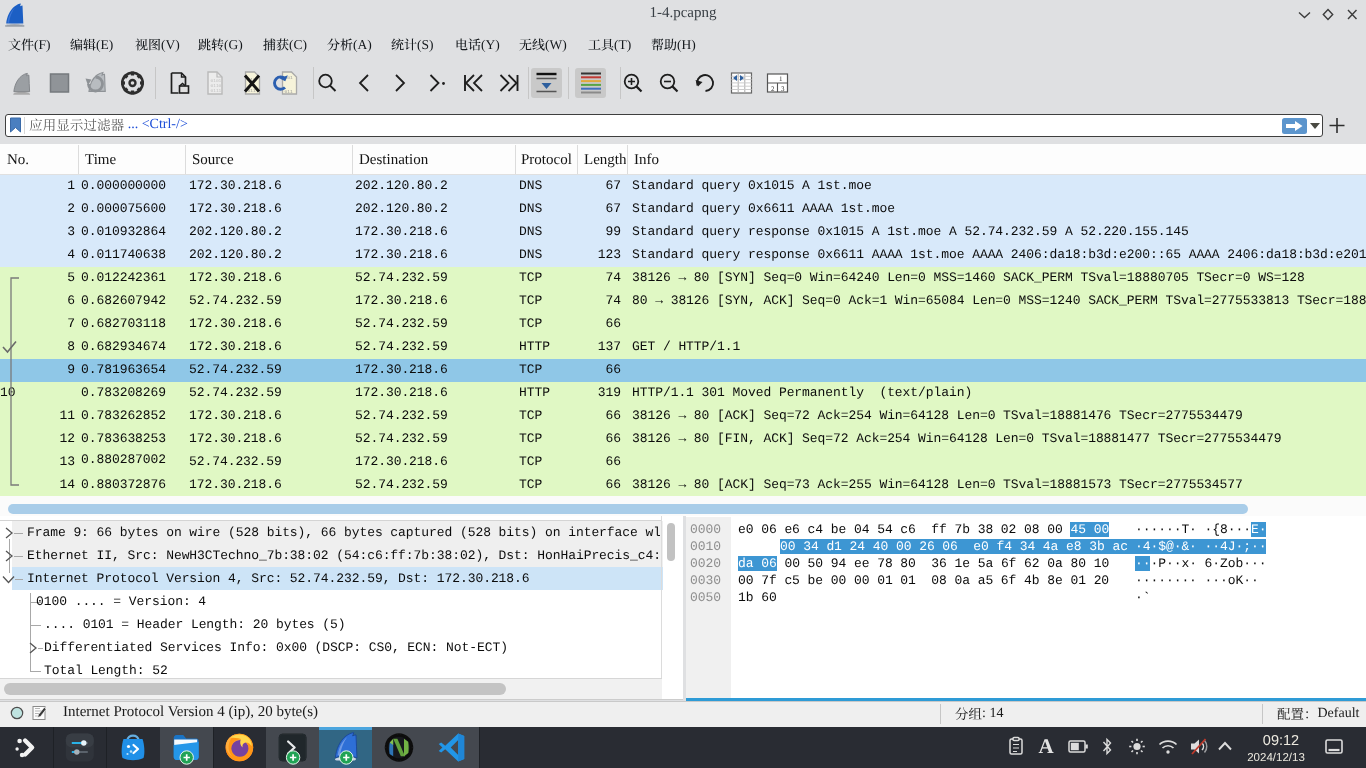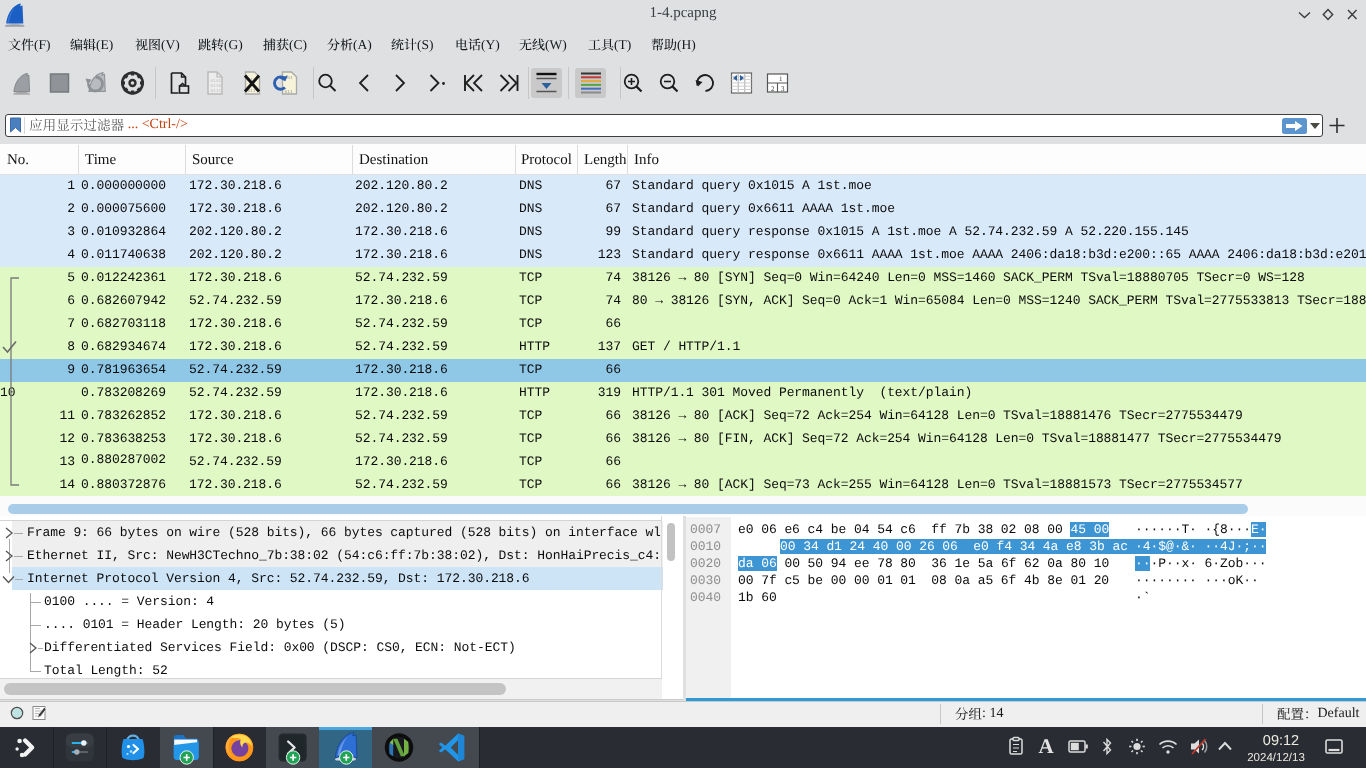--- a/index.html
+++ b/index.html
@@ -197,21 +197,21 @@
         <text x="1.5" y="-2.5" font-size="7" font-family="Liberation Serif" fill="#333">1</text>
         <text x="-6.5" y="7.5" font-size="7" font-family="Liberation Serif" fill="#333">2</text>
         <text x="3.5" y="7.5" font-size="7" font-family="Liberation Serif" fill="#333">3</text>
       </g>
     </svg>
 <div class="abs" style="left:5px;top:114px;width:1318px;height:23px;background:#fff;border:1px solid #3f3f3f;border-radius:3px"></div>
 <svg class="abs" style="left:9px;top:117px" width="13" height="17" viewBox="0 0 13 17">
       <path d="M1.5,1 L11.5,1 L11.5,15 L6.5,10.5 L1.5,15 Z" fill="#4a7fc0" stroke="#3a6aa8" stroke-width="1"></path>
     </svg>
 <div class="abs" style="left:24px;top:117px;width:1px;height:17px;background:#d8d8d8"></div>
-<div class="abs" style="left:29px;top:114px;height:23px;line-height:22px;font-size:14px;color:#c2410c;white-space:nowrap"><svg style="display:inline-block;vertical-align:middle;" width="95.2" height="13.6" viewBox="0 0 7000 1000" fill="#5e5e5e">
+<div class="abs" style="left:29px;top:114px;height:23px;line-height:22px;font-size:14px;color:#1d4ed8;white-space:nowrap"><svg style="display:inline-block;vertical-align:middle;" width="95.2" height="13.6" viewBox="0 0 7000 1000" fill="#5e5e5e">
         <path transform="translate(0,880) scale(1,-1)" d="M477 558 461 552C506 461 553 322 549 217C619 146 679 342 477 558ZM296 507 280 501C329 406 378 261 373 150C443 76 505 280 296 507ZM455 847 445 838C484 804 536 744 553 697C624 656 669 793 455 847ZM887 528 775 567C745 421 679 180 613 9H189L198 -21H919C933 -21 942 -16 945 -5C912 27 858 70 858 70L810 9H634C722 173 807 384 849 515C871 513 883 517 887 528ZM869 747 819 683H232L156 717V426C156 252 144 74 41 -68L56 -79C208 60 220 264 220 427V654H933C947 654 958 659 960 670C925 702 869 747 869 747Z"></path>
         <path transform="translate(1000,880) scale(1,-1)" d="M234 503H472V293H226C233 351 234 408 234 462ZM234 532V737H472V532ZM168 766V461C168 270 154 82 38 -67L53 -77C160 17 205 139 222 263H472V-69H482C515 -69 537 -53 537 -48V263H795V29C795 13 789 6 769 6C748 6 641 15 641 15V-1C688 -8 714 -16 730 -26C744 -37 750 -55 752 -75C849 -65 860 -31 860 21V721C882 726 900 735 907 744L819 811L784 766H246L168 800ZM795 503V293H537V503ZM795 532H537V737H795Z"></path>
         <path transform="translate(2000,880) scale(1,-1)" d="M906 323 807 363C771 258 719 145 675 75L690 65C753 125 818 217 867 307C889 305 901 314 906 323ZM131 353 117 346C164 278 225 171 238 93C306 36 358 191 131 353ZM868 63 816 -2H637V386C659 389 667 397 669 411L572 421V-2H425V387C446 389 455 398 457 411L360 421V-2H48L57 -31H936C950 -31 959 -26 962 -15C926 18 868 63 868 63ZM738 748V629H257V748ZM257 414V451H738V405H748C770 405 803 420 804 426V736C824 740 840 748 846 756L765 819L728 778H262L192 811V393H203C230 393 257 408 257 414ZM257 481V600H738V481Z"></path>
         <path transform="translate(3000,880) scale(1,-1)" d="M155 744 163 715H827C841 715 851 720 854 731C819 762 762 806 762 806L712 744ZM679 364 666 356C747 275 855 142 883 44C966 -15 1007 177 679 364ZM251 374C214 271 130 129 35 37L46 26C163 103 259 225 311 318C335 315 343 320 349 331ZM44 506 53 477H468V26C468 11 462 6 442 6C420 6 301 14 301 14V-1C354 -7 382 -16 399 -27C414 -38 421 -57 423 -78C520 -68 534 -29 534 24V477H931C945 477 955 482 958 493C922 525 864 570 864 570L812 506Z"></path>
         <path transform="translate(4000,880) scale(1,-1)" d="M411 501 400 492C461 431 492 338 508 281C570 224 626 391 411 501ZM104 821 92 814C138 760 200 671 218 608C287 558 336 703 104 821ZM881 684 836 617H769V793C793 796 803 805 806 819L705 830V617H327L335 588H705V161C705 145 699 138 678 138C654 138 529 147 529 147V132C581 125 612 116 629 105C645 94 652 78 656 58C758 67 769 102 769 156V588H934C948 588 957 593 960 604C931 636 881 684 881 684ZM194 132C150 102 78 41 29 7L87 -70C96 -64 98 -55 94 -46C130 3 192 77 215 108C227 120 236 122 249 108C341 -13 438 -49 625 -49C731 -49 820 -49 912 -49C916 -20 932 1 962 7V20C848 15 756 15 645 15C462 15 354 35 263 135C260 138 257 141 255 142V464C283 468 296 476 304 483L218 555L179 503H35L41 474H194Z"></path>
         <path transform="translate(5000,880) scale(1,-1)" d="M97 207C86 207 53 207 53 207V185C74 183 89 180 102 171C124 156 130 78 116 -25C118 -56 130 -75 147 -75C181 -75 201 -48 203 -5C207 76 178 122 177 167C177 191 184 222 192 253C207 300 291 529 334 651L316 656C140 262 140 262 122 228C112 207 109 207 97 207ZM45 600 35 591C79 562 131 509 145 464C217 420 261 565 45 600ZM109 831 100 822C147 791 205 734 223 686C297 644 338 794 109 831ZM654 277 642 268C684 218 703 141 715 97C763 45 825 177 654 277ZM829 232 817 223C867 161 891 68 903 14C954 -41 1016 107 829 232ZM476 215 459 216C449 129 414 59 372 25C326 -51 513 -73 476 215ZM617 229 528 240V4C528 -41 541 -55 611 -55H702C837 -55 865 -45 865 -18C865 -7 860 1 840 7L837 105H824C817 63 807 22 800 10C796 3 791 1 782 0C772 -1 742 -1 704 -1H624C593 -1 589 2 589 14V206C606 208 616 217 617 229ZM662 557 573 568V454L420 436L431 408L573 424V357C573 313 587 299 660 299H761C906 299 935 308 935 336C935 347 929 353 908 360L905 436H893C885 403 875 371 869 361C865 355 860 354 850 353C838 352 804 352 763 352H671C636 352 633 355 633 368V431L838 455C850 456 859 463 860 474C831 496 782 527 782 527L748 474L633 461V534C651 536 661 545 662 557ZM346 623V378C346 219 332 58 225 -69L239 -81C395 43 408 229 408 379V584H860L837 513L851 506C873 522 909 555 928 575C946 576 958 577 966 584L896 652L858 613H632V697H902C916 697 927 702 929 713C898 743 847 783 847 783L803 726H632V801C656 804 667 813 669 827L570 838V613H420L346 646Z"></path>
         <path transform="translate(6000,880) scale(1,-1)" d="M605 526C635 501 670 461 685 431C745 397 786 507 616 540V555H802V507H811C832 507 863 522 864 527V735C884 739 901 747 907 755L828 817L792 777H621L554 806V515H563C579 515 595 521 605 526ZM205 503V555H381V523H390C406 523 427 531 437 538C418 499 393 459 361 420H44L53 391H336C264 311 163 237 28 185L36 172C79 185 119 199 156 215V-84H165C191 -84 217 -70 217 -64V-12H382V-57H392C413 -57 443 -42 444 -35V190C464 194 480 201 487 209L408 269L372 231H222L207 238C296 282 365 335 418 391H584C634 331 694 281 781 241L771 231H611L544 261V-79H554C580 -79 606 -65 606 -59V-12H781V-62H791C811 -62 843 -47 844 -41V189C860 192 873 198 881 204L937 188C942 221 955 245 973 252L975 263C806 283 693 328 613 391H933C947 391 956 396 959 407C926 438 872 480 872 480L823 420H443C463 444 481 469 495 494C515 492 529 496 534 508L442 543L443 736C462 740 478 748 485 755L406 816L371 777H210L144 807V482H153C179 482 205 497 205 503ZM781 201V18H606V201ZM382 201V18H217V201ZM802 747V584H616V747ZM381 747V584H205V747Z"></path>
       </svg><span style="vertical-align:middle"> ... &lt;Ctrl-/&gt;</span></div>
 <div class="abs" style="left:1282px;top:117.5px;width:25px;height:16px;background:#5c95cd;border-radius:2.5px"></div>
 <svg class="abs" style="left:1285px;top:119.5px" width="19" height="12" viewBox="0 0 19 12">
@@ -372,61 +372,62 @@
     </svg>
 <div class="abs" style="left:14px;top:555.5px;width:9px;height:1px;background:#a8a8a8"></div>
 <div class="abs mono" style="left:27px;top:547.5px;width:633px;overflow:hidden">Ethernet II, Src: NewH3CTechno_7b:38:02 (54:c6:ff:7b:38:02), Dst: HonHaiPrecis_c4:be:04 (e0:06:e6:c4:be:04)</div>
 <div class="abs" style="left:12px;top:567px;width:651px;height:23px;background:#cde4f7"></div>
 <svg class="abs" style="left:2px;top:575px" width="13" height="9" viewBox="0 0 13 9" fill="none" stroke="#555" stroke-width="1.3">
       <path d="M1,1.5 L6.5,7.5 L12,1.5"></path>
     </svg>
 <div class="abs" style="left:15px;top:578.5px;width:8px;height:1px;background:#a8a8a8"></div>
 <div class="abs mono" style="left:27px;top:570.5px;width:633px;overflow:hidden">Internet Protocol Version 4, Src: 52.74.232.59, Dst: 172.30.218.6</div>
 <div class="abs" style="left:29.5px;top:601.5px;width:11px;height:1px;background:#a8a8a8"></div>
-<div class="abs mono" style="left:44px;top:593.5px;width:616px;overflow:hidden">0100 .... = Version: 4</div>
+<div class="abs mono" style="left:36px;top:593.5px;width:616px;overflow:hidden">0100 .... = Version: 4</div>
 <div class="abs" style="left:29.5px;top:624.5px;width:11px;height:1px;background:#a8a8a8"></div>
 <div class="abs mono" style="left:44px;top:616.5px;width:616px;overflow:hidden">.... 0101 = Header Length: 20 bytes (5)</div>
 <svg class="abs" style="left:28px;top:642px" width="10" height="12" viewBox="0 0 10 12" fill="none" stroke="#555" stroke-width="1.3">
       <path d="M2,1 L8,6 L2,11"></path>
     </svg>
 <div class="abs" style="left:38px;top:647.5px;width:5px;height:1px;background:#a8a8a8"></div>
-<div class="abs mono" style="left:44px;top:639.5px;width:616px;overflow:hidden">Differentiated Services Field: 0x00 (DSCP: CS0, ECN: Not-ECT)</div>
+<div class="abs mono" style="left:44px;top:639.5px;width:616px;overflow:hidden">Differentiated Services Info: 0x00 (DSCP: CS0, ECN: Not-ECT)</div>
 <div class="abs" style="left:29.5px;top:670.5px;width:11px;height:1px;background:#a8a8a8"></div>
 <div class="abs mono" style="left:44px;top:662.5px;width:616px;overflow:hidden">Total Length: 52</div>
 <div class="abs" style="left:661px;top:516px;width:1px;height:163px;background:#dcdcdc"></div>
 <div class="abs" style="left:666.5px;top:523px;width:8px;height:38px;background:#c2c2c2;border-radius:4px"></div>
 <div class="abs" style="left:0;top:678px;width:662px;height:22px;background:#f1f1f1;border-top:1px solid #d6d6d6"></div>
 <div class="abs" style="left:4px;top:683px;width:502px;height:12px;background:#c4c4c4;border-radius:6px"></div>
 <div class="abs" style="left:0;top:699px;width:683px;height:1px;background:#cccccc"></div>
 <div class="abs" style="left:686px;top:517px;width:45px;height:181px;background:#f0f0f0"></div>
-<div class="abs mono" style="left:690px;top:522px;color:#8e8e8e">0007</div>
+<div class="abs mono" style="left:690px;top:522px;color:#8e8e8e">0000</div>
 <div class="abs mono" style="left:738px;top:522px">e0 06 e6 c4 be 04 54 c6  ff 7b 38 02 08 00 <span style="background:#3d96d3;color:#fff">45 00</span></div>
 <div class="abs mono" style="left:1135px;top:522px">······T· ·{8···<span style="background:#3d96d3;color:#fff">E·</span></div>
 <div class="abs mono" style="left:690px;top:539px;color:#8e8e8e">0010</div>
 <div class="abs mono" style="left:780px;top:539px"><span style="background:#3d96d3;color:#fff">00 34 d1 24 40 00 26 06  e0 f4 34 4a e8 3b ac 1e</span></div>
 <div class="abs mono" style="left:1135px;top:539px"><span style="background:#3d96d3;color:#fff">·4·$@·&amp;· ··4J·;··</span></div>
 <div class="abs mono" style="left:690px;top:556px;color:#8e8e8e">0020</div>
 <div class="abs mono" style="left:738px;top:556px"><span style="background:#3d96d3;color:#fff">da 06</span> 00 50 94 ee 78 80  36 1e 5a 6f 62 0a 80 10</div>
 <div class="abs mono" style="left:1135px;top:556px"><span style="background:#3d96d3;color:#fff">··</span>·P··x· 6·Zob···</div>
 <div class="abs mono" style="left:690px;top:573px;color:#8e8e8e">0030</div>
 <div class="abs mono" style="left:738px;top:573px">00 7f c5 be 00 00 01 01  08 0a a5 6f 4b 8e 01 20</div>
 <div class="abs mono" style="left:1135px;top:573px">········ ···oK··</div>
-<div class="abs mono" style="left:690px;top:590px;color:#8e8e8e">0040</div>
+<div class="abs mono" style="left:690px;top:590px;color:#8e8e8e">0050</div>
 <div class="abs mono" style="left:738px;top:590px">1b 60</div>
 <div class="abs mono" style="left:1135px;top:590px">·`</div>
 <div class="abs" style="left:686px;top:698px;width:680px;height:3px;background:#2e9bd6"></div>
 <div class="abs" style="left:0;top:701px;width:1366px;height:26px;background:#efefef;border-top:1px solid #c9c9c9"></div>
 <svg class="abs" style="left:10px;top:706px" width="14" height="14" viewBox="0 0 14 14">
       <circle cx="7" cy="7" r="5.7" fill="#bfe3e0" stroke="#4d4d4d" stroke-width="1.2"></circle>
     </svg>
 <svg class="abs" style="left:32px;top:705px" width="15" height="16" viewBox="0 0 15 16">
       <rect x="1" y="1.5" width="12" height="13" fill="#fdfdfd" stroke="#8a8a8a" stroke-width="1"></rect>
       <path d="M3,3.5 L8,3.5 M3,6 L11,6 M3,8.5 L11,8.5 M3,11 L8,11" stroke="#b5b5b5" stroke-width="1"></path>
       <path d="M12.5,2 L6.5,9.5 L5.5,12.5 L8.5,11.5 L14,4.5 Z" fill="#3a3a3a" stroke="#fff" stroke-width="0.7"></path>
     </svg>
+<div class="abs srf" style="left:63px;top:704px;font-size:15px;color:#1a1a1a">Internet Protocol Version 4 (ip), 20 byte(s)</div>
 <div class="abs" style="left:940px;top:704px;width:1px;height:20px;background:#c6c6c6"></div>
 <div class="abs" style="left:955px;top:703px;height:23px;line-height:22px;font-size:14px;color:#1a1a1a;white-space:nowrap"><svg style="display:inline-block;vertical-align:middle;" width="27.0" height="13.5" viewBox="0 0 2000 1000" fill="#1a1a1a">
         <path transform="translate(0,880) scale(1,-1)" d="M454 798 351 837C301 681 186 494 31 379L42 367C224 467 349 640 414 785C439 782 448 788 454 798ZM676 822 609 844 599 838C650 617 745 471 908 376C921 402 946 422 973 427L975 438C814 500 700 635 644 777C658 794 669 809 676 822ZM474 436H177L186 407H399C390 263 350 84 83 -64L96 -80C401 59 454 245 471 407H706C696 200 676 46 645 17C634 8 625 6 606 6C583 6 501 13 454 17L453 0C495 -6 543 -17 559 -29C575 -39 579 -58 579 -76C625 -76 665 -65 692 -39C737 5 762 168 771 399C793 400 805 406 812 413L736 477L696 436Z"></path>
         <path transform="translate(1000,880) scale(1,-1)" d="M44 69 88 -20C98 -16 106 -8 109 5C240 63 338 113 408 152L404 166C259 123 111 83 44 69ZM324 788 228 832C200 757 123 616 62 558C55 553 36 549 36 549L72 459C78 461 84 466 90 473C146 488 201 504 244 517C189 435 122 350 65 302C57 296 36 291 36 291L72 201C80 204 87 209 93 219C217 256 328 297 389 318L386 334C281 317 177 302 107 293C210 381 323 509 382 597C401 592 415 599 420 607L330 664C315 632 292 592 265 550C201 546 139 544 94 543C164 608 244 703 287 773C307 770 319 778 324 788ZM445 797V-3H312L320 -33H948C962 -33 971 -28 974 -17C947 13 902 52 902 52L864 -3H848V724C873 727 886 731 893 742L805 810L768 763H523ZM511 -3V228H780V-3ZM511 257V489H780V257ZM511 519V734H780V519Z"></path>
       </svg><span style="vertical-align:middle">: 14</span></div>
 <div class="abs" style="left:1262px;top:704px;width:1px;height:20px;background:#c6c6c6"></div>
 <div class="abs" style="left:1277px;top:703px;height:23px;line-height:22px;font-size:14px;color:#1a1a1a;white-space:nowrap"><svg style="display:inline-block;vertical-align:middle;" width="40.5" height="13.5" viewBox="0 0 3000 1000" fill="#1a1a1a">
         <path transform="translate(0,880) scale(1,-1)" d="M570 496V25C570 -29 589 -45 668 -45H778C937 -45 971 -33 971 -3C971 9 965 17 944 25L941 183H927C915 116 903 49 896 31C891 21 888 17 876 16C862 15 827 14 778 14H679C639 14 633 20 633 40V466H833V378H843C863 378 895 393 896 399V726C919 730 938 739 945 748L860 814L822 771H560L568 742H833V496H645L570 528ZM303 741V601H243V741ZM68 601V-73H79C106 -73 127 -58 127 -50V16H428V-56H437C459 -56 488 -40 489 -33V561C508 564 525 572 531 580L454 640L419 601H358V741H512C526 741 536 746 539 757C506 786 454 827 454 827L409 769H40L48 741H189V601H132L68 633ZM428 181V45H127V181ZM428 211H127V290L138 277C235 349 243 457 243 529V571H303V376C303 345 310 330 350 330H378C400 330 416 331 428 334ZM428 382H423C419 380 413 379 409 379C406 379 403 379 400 379C396 379 389 379 383 379H364C355 379 353 382 353 392V571H428ZM127 295V571H194V529C194 459 190 370 127 295Z"></path>
         <path transform="translate(1000,880) scale(1,-1)" d="M216 580V609H801V567H811C823 567 840 572 851 578L811 530H516L525 554C546 556 559 564 562 578L454 595L445 530H59L68 500H441L430 426H299L224 459V-11H43L52 -40H936C950 -40 959 -35 962 -24C927 7 872 49 872 49L823 -11H796V388C820 391 834 396 841 406L753 471L717 426H475L505 500H921C935 500 945 505 948 516C919 543 874 576 862 586L865 588V745C884 749 901 756 907 764L827 825L791 786H223L153 818V559H162C188 559 216 574 216 580ZM288 -11V74H729V-11ZM288 104V180H729V104ZM288 210V285H729V210ZM288 314V396H729V314ZM582 756V639H428V756ZM643 756H801V639H643ZM367 756V639H216V756Z"></path>
         <path transform="translate(2000,880) scale(1,-1)" d="M232 34C268 34 294 62 294 94C294 129 268 155 232 155C196 155 170 129 170 94C170 62 196 34 232 34ZM232 436C268 436 294 464 294 496C294 531 268 557 232 557C196 557 170 531 170 496C170 464 196 436 232 436Z"></path>

